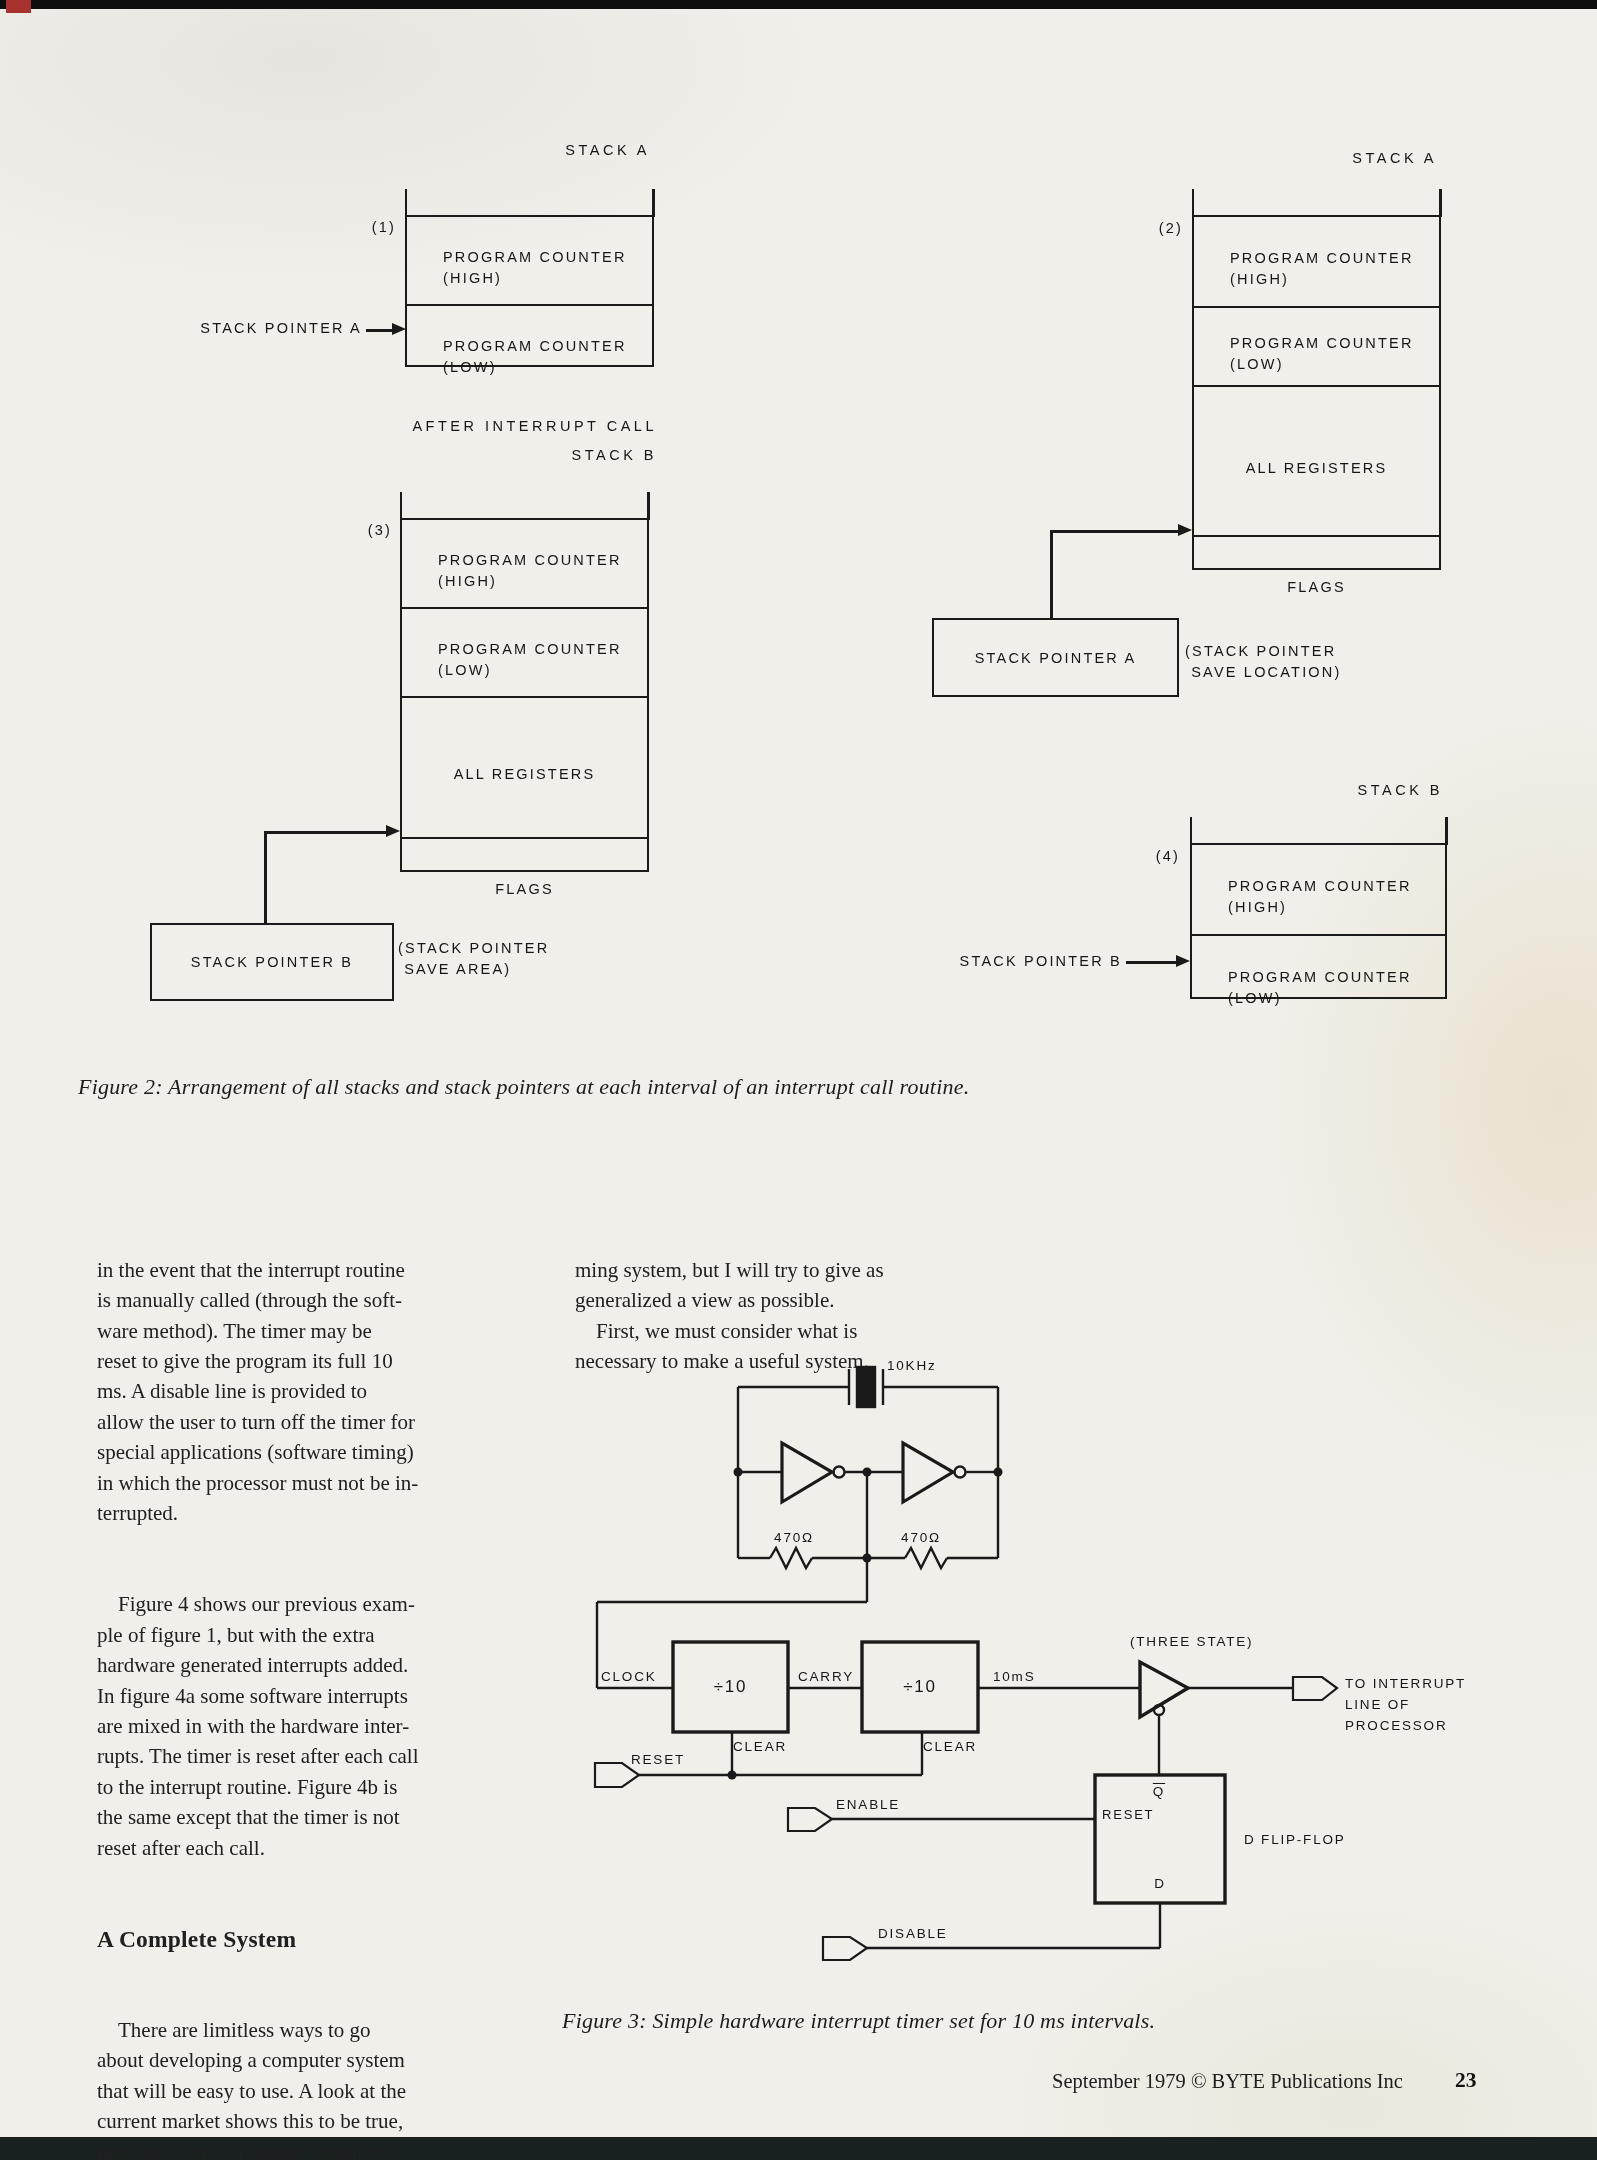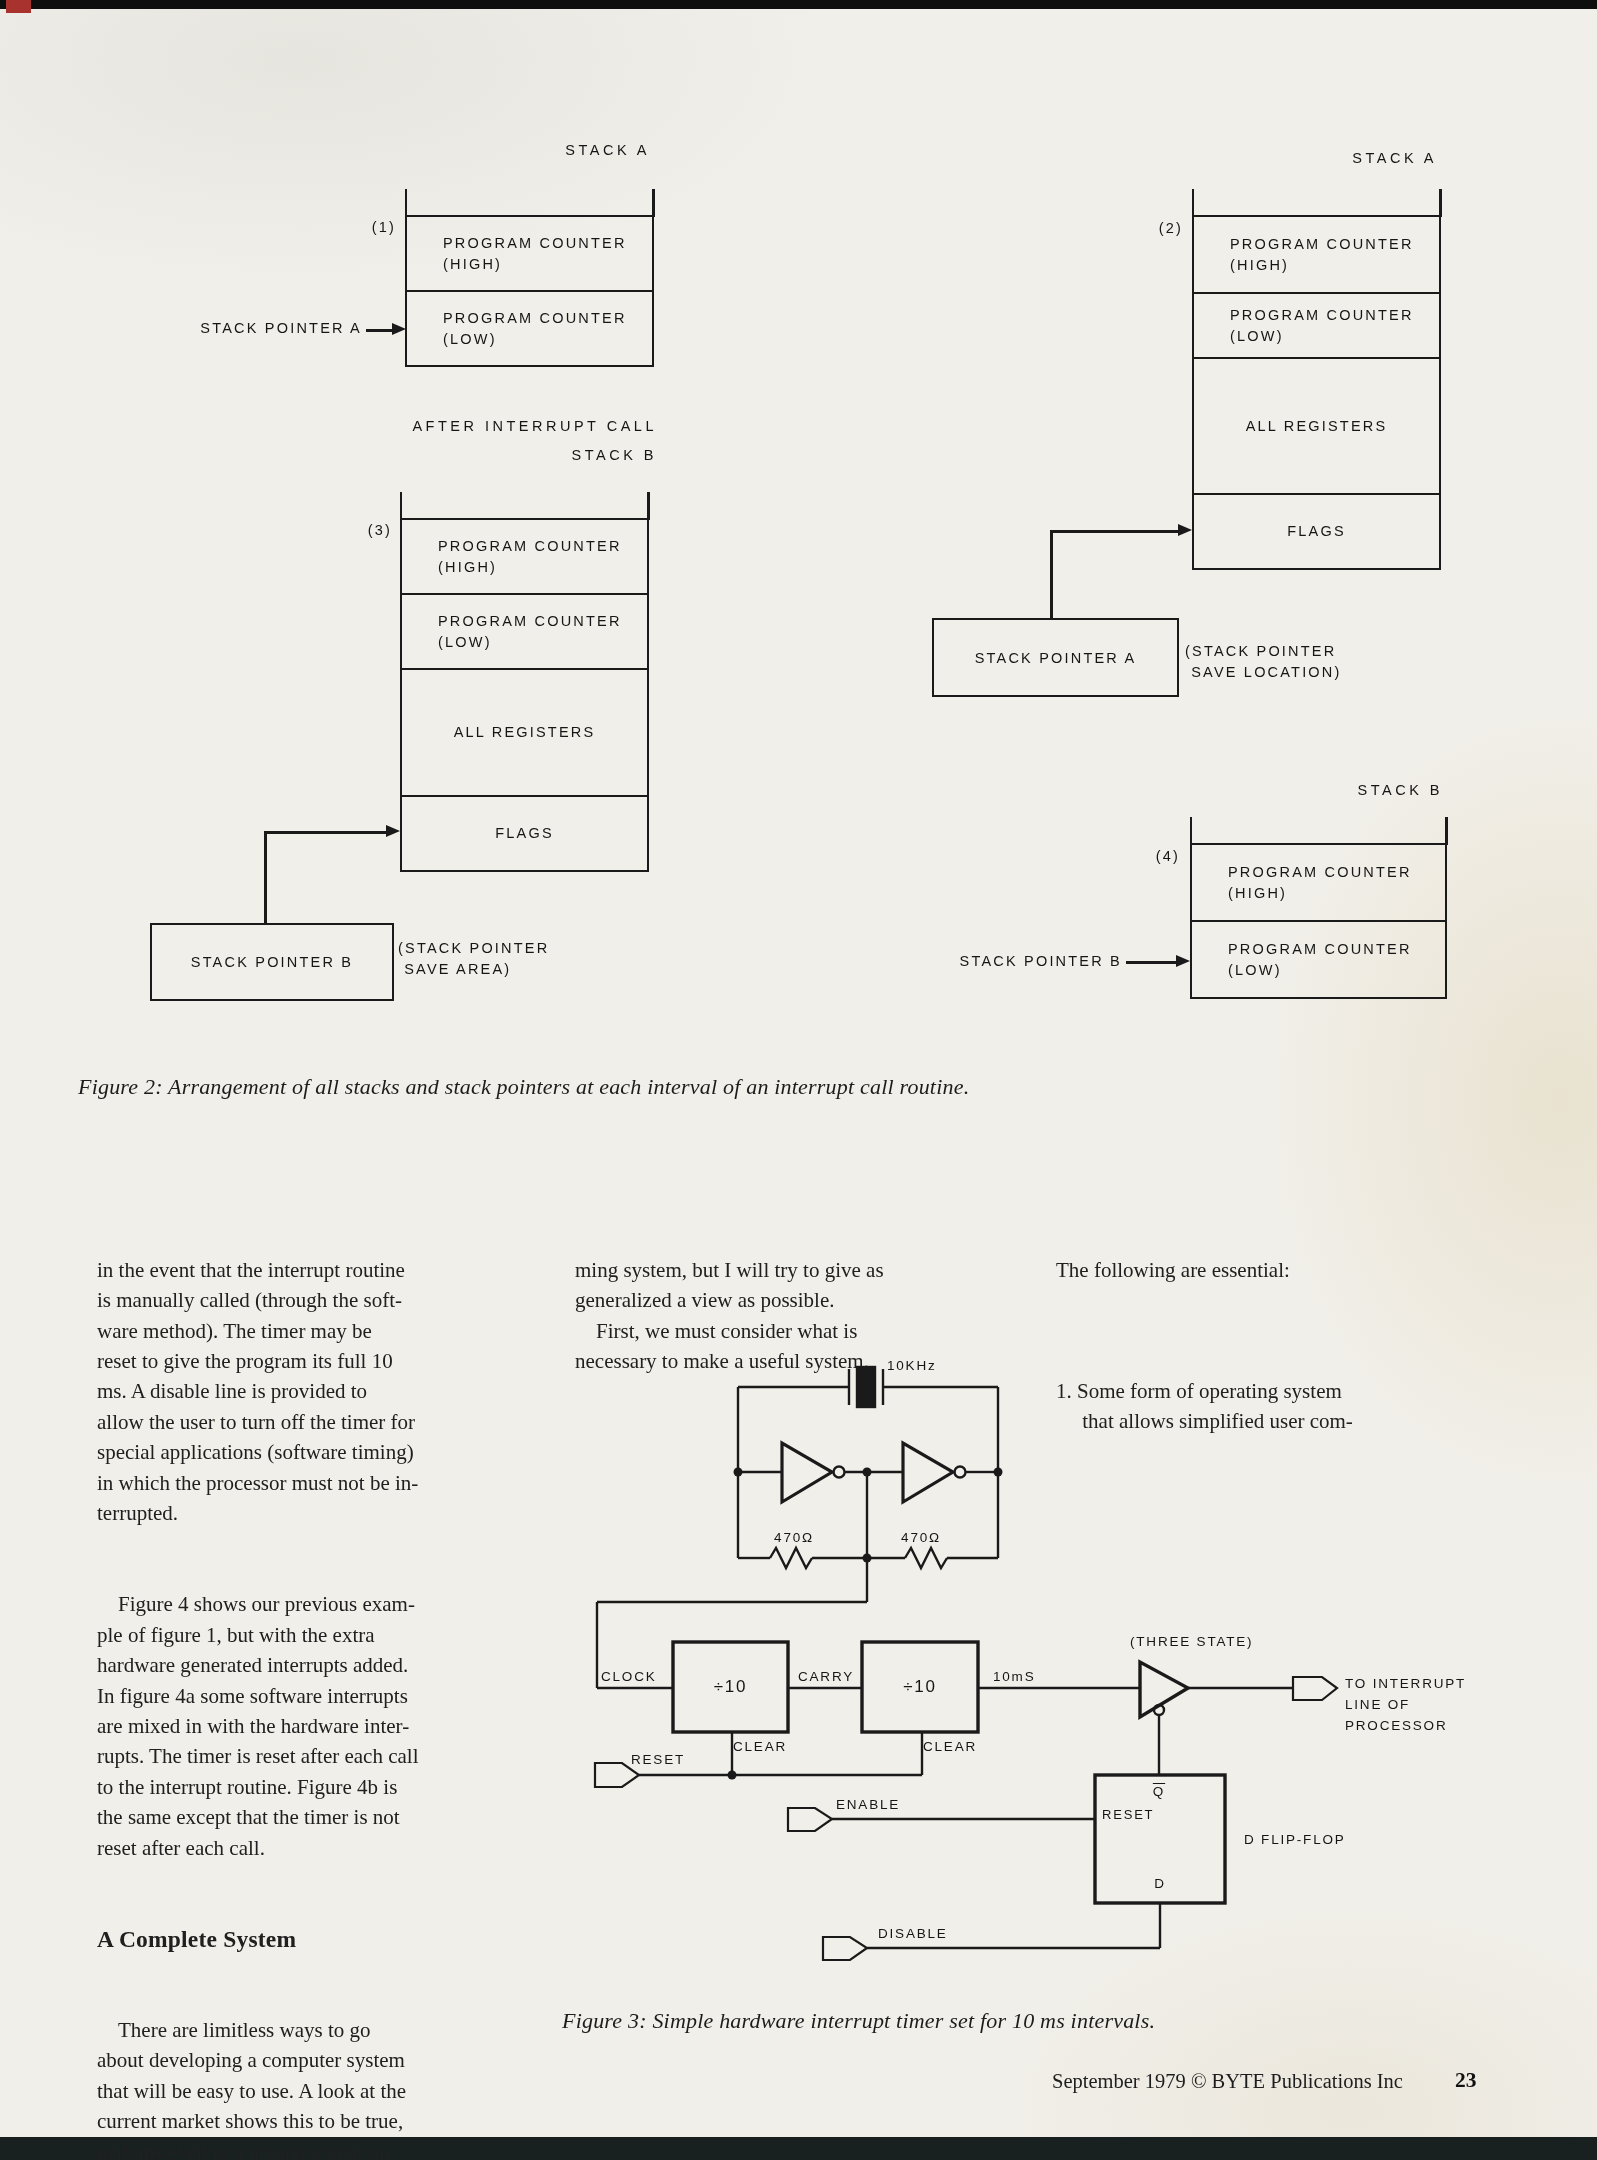--- a/index.html
+++ b/index.html
@@ -25,21 +25,21 @@
   .stack-box{position:absolute;border:2.5px solid #1a1a1a;box-sizing:content-box;}
   .stack-box::before,.stack-box::after{
     content:'';position:absolute;top:-28px;width:2.5px;height:28px;background:#1a1a1a;
   }
   .stack-box::before{left:-2.5px;}
   .stack-box::after{right:-2.5px;}
   .srow{
     box-sizing:border-box;border-bottom:2.5px solid #1a1a1a;
     display:flex;flex-direction:column;justify-content:center;
     padding-left:36px;font-size:14.5px;letter-spacing:2.2px;color:#161616;
-    line-height:21px;white-space:pre-wrap;font-family:"Liberation Sans",sans-serif;
+    line-height:21px;white-space:pre-wrap;font-family:"Liberation Sans",sans-serif;margin-top:14px;
   }
   .srow.last{border-bottom:none;}
   .srow.mid{align-items:center;padding-left:0;}
   .ptr-box{
     position:absolute;border:2.5px solid #1a1a1a;display:flex;align-items:center;justify-content:center;
     font-size:14.5px;letter-spacing:2.2px;color:#161616;font-family:"Liberation Sans",sans-serif;
   }
   
   .h-line{position:absolute;background:#1a1a1a;height:2.5px;}
   .v-line{position:absolute;background:#1a1a1a;width:2.5px;}
@@ -175,25 +175,20 @@
 tions available on a multiprogram-</p>
   </div>
 
   <div class="body-col" style="left:575px;top:1194px;width:445px;">
     <p>ming system, but I will try to give as
 generalized a view as possible.
     First, we must consider what is
 necessary to make a useful system.</p>
   </div>
 
-  <div class="body-col" style="left:1056px;top:1194px;width:470px;">
-    <p>The following are essential:</p>
-    <p style="margin-top:30px;">1. Some form of operating system
-     that allows simplified user com-</p>
-  </div>
 
   <div class="abs" style="left:560px;top:1335px;width:980px;height:690px;">
 
     <svg width="980" height="690" viewBox="0 0 980 690" style="position:absolute;left:0;top:0;">
       <g stroke="#1a1a1a" stroke-width="2.4" fill="none">
 
         <line x1="178" y1="52" x2="289" y2="52"></line>
         <line x1="323" y1="52" x2="438" y2="52"></line>
         <line x1="289" y1="34" x2="289" y2="70"></line>
         <line x1="323" y1="34" x2="323" y2="70"></line>

